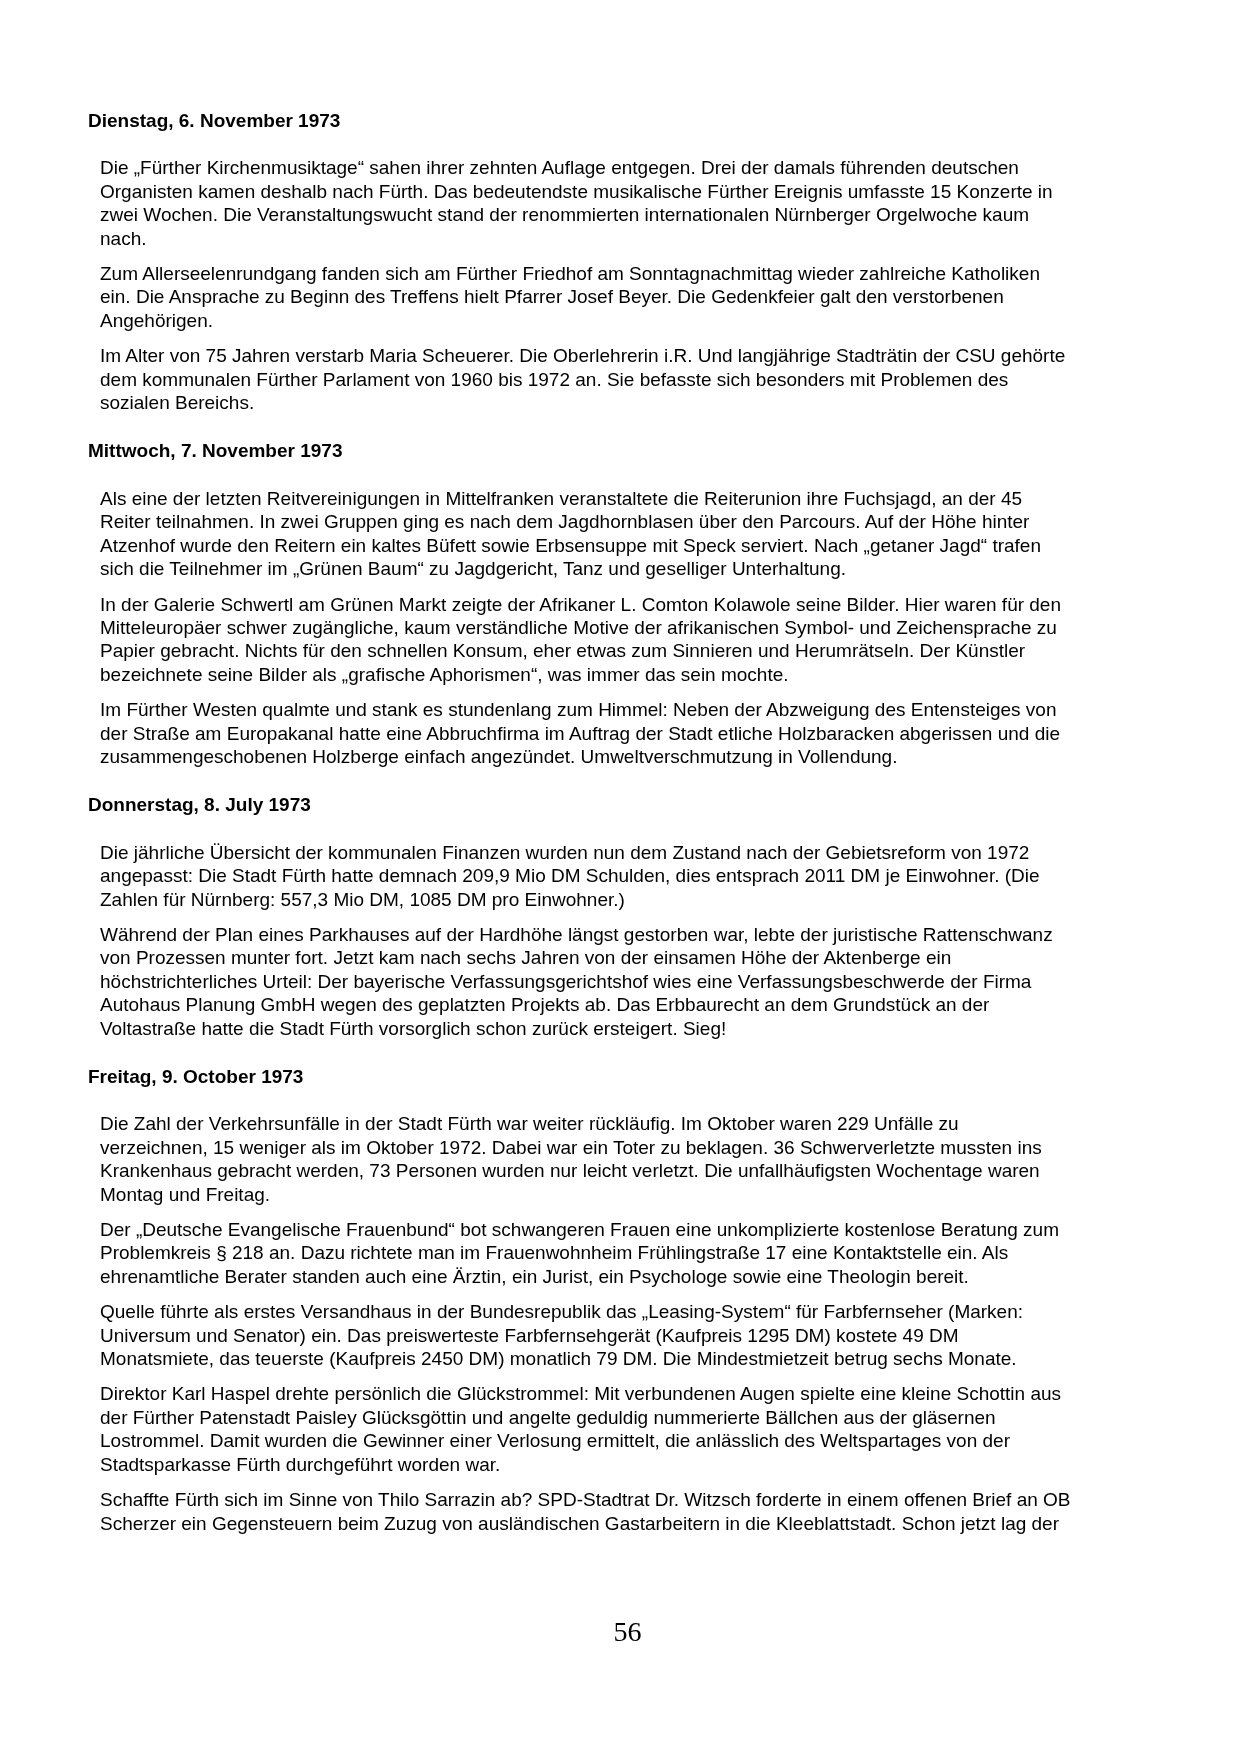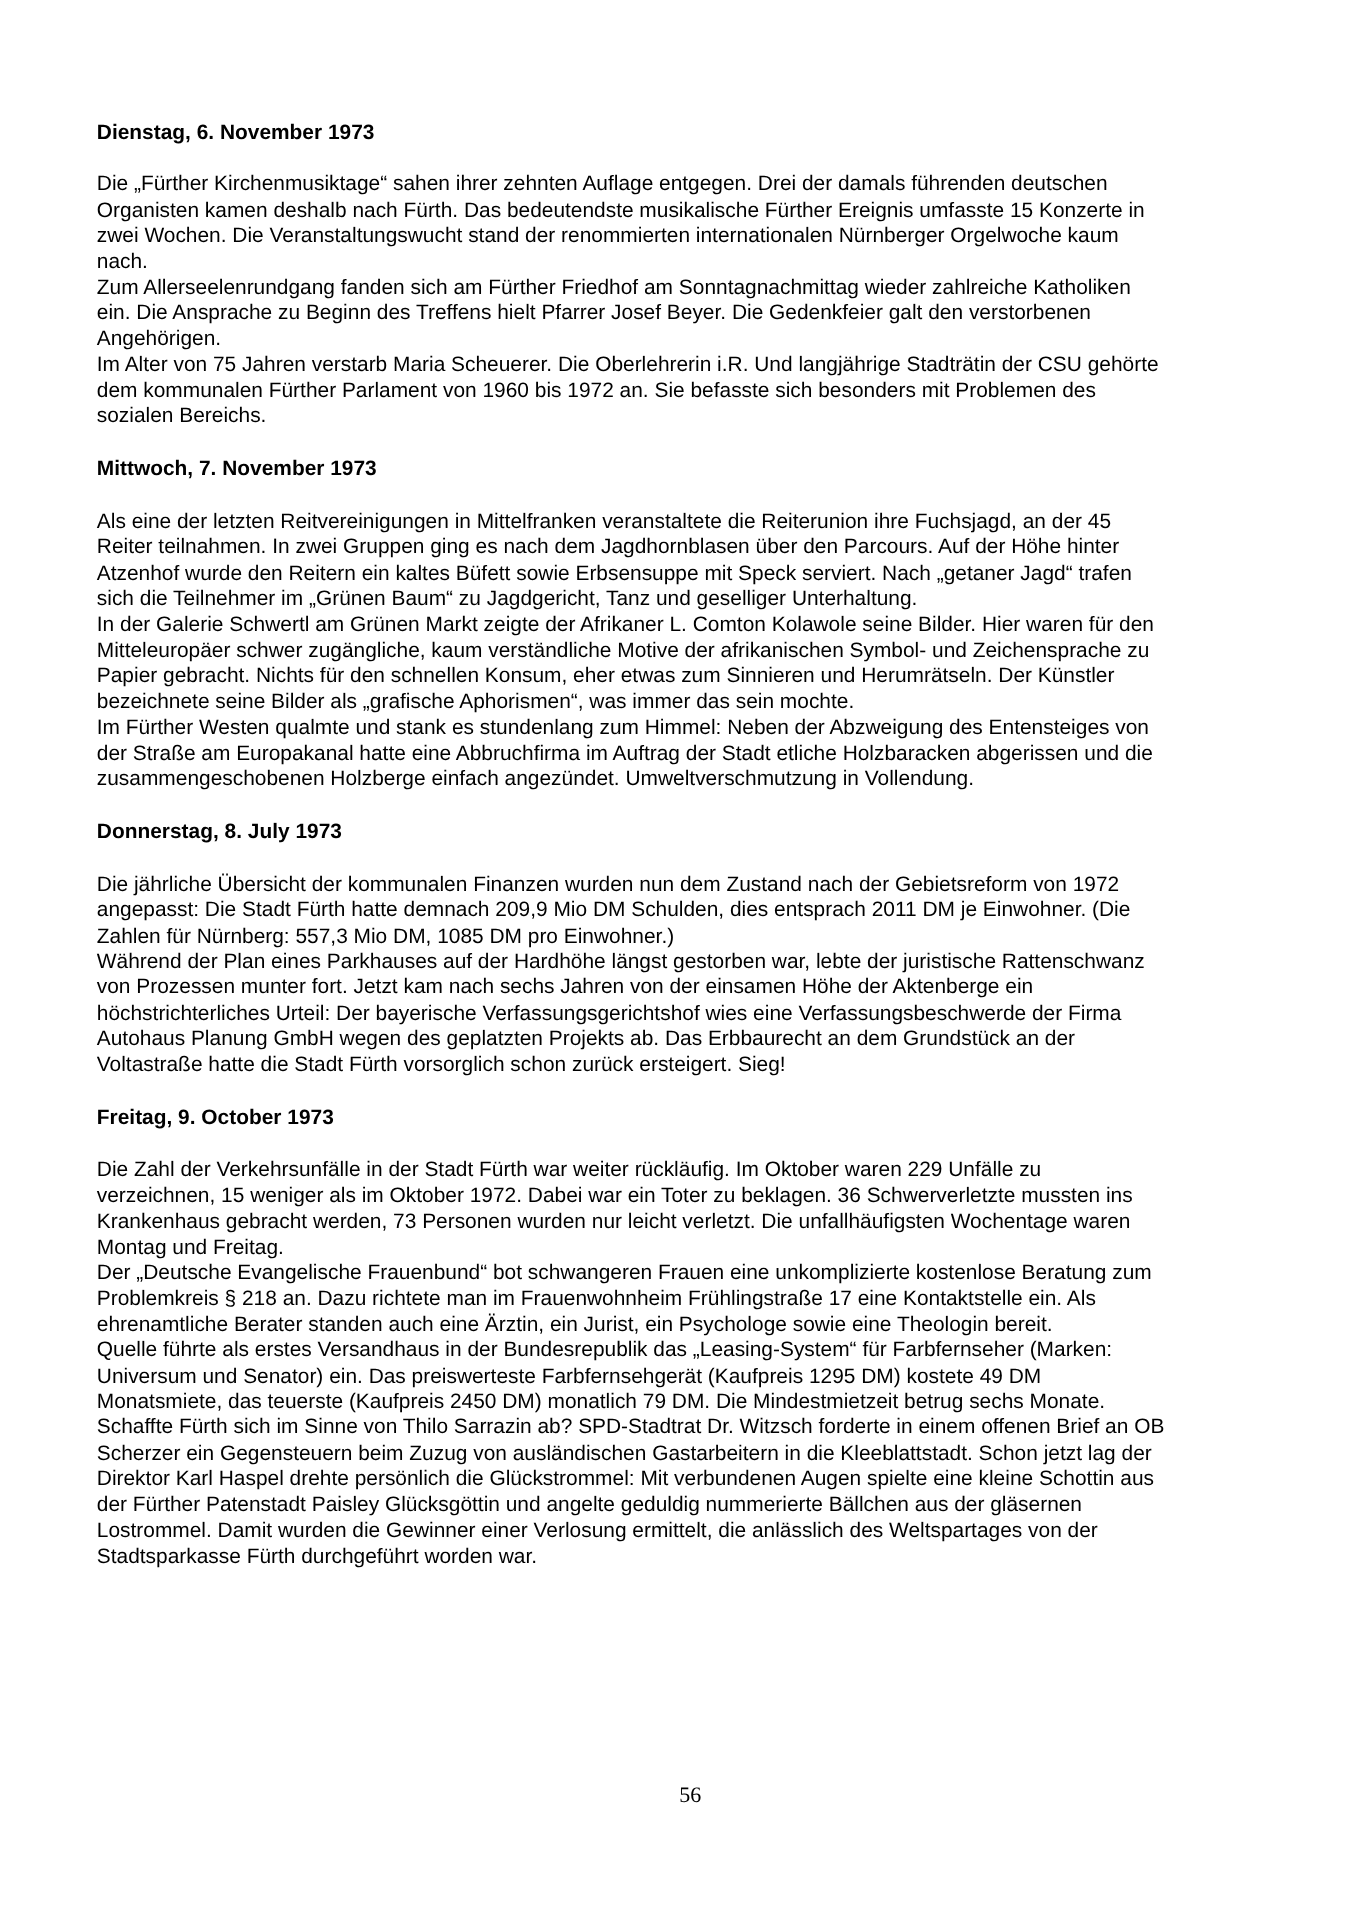--- a/index.html
+++ b/index.html
@@ -22,31 +22,31 @@
   }
   .section { margin: 0; }
   .section h2 {
     font-size: 19px;
     line-height: 23.4px;
     font-weight: bold;
     margin: 25px 0 24px 0;
     white-space: pre;
   }
   .section .para {
-    margin: 0;
+    margin: 12px;
     white-space: pre;
   }
   .page-number {
     position: absolute;
     left: 16px;
     right: 0;
     top: 1618px;
     text-align: center;
     font-family: "Liberation Serif", "DejaVu Serif", serif;
-    font-size: 20px;
+    font-size: 28px;
     line-height: 28px;
   }
 </style>
 </head>
 <body>
 
 <div class="page">
 
   <section class="section">
     <h2>Dienstag, 6. November 1973</h2>
@@ -97,23 +97,23 @@
 Montag und Freitag.</div>
     <div class="para">Der „Deutsche Evangelische Frauenbund“ bot schwangeren Frauen eine unkomplizierte kostenlose Beratung zum
 Problemkreis § 218 an. Dazu richtete man im Frauenwohnheim Frühlingstraße 17 eine Kontaktstelle ein. Als
 ehrenamtliche Berater standen auch eine Ärztin, ein Jurist, ein Psychologe sowie eine Theologin bereit.</div>
     <div class="para">Quelle führte als erstes Versandhaus in der Bundesrepublik das „Leasing-System“ für Farbfernseher (Marken:
 Universum und Senator) ein. Das preiswerteste Farbfernsehgerät (Kaufpreis 1295 DM) kostete 49 DM
 Monatsmiete, das teuerste (Kaufpreis 2450 DM) monatlich 79 DM. Die Mindestmietzeit betrug sechs Monate.</div>
   </section>
 
   <section class="section">
-    <div class="para">Schaffte Fürth sich im Sinne von Thilo Sarrazin ab? SPD-Stadtrat Dr. Witzsch forderte in einem offenen Brief an OB
-Scherzer ein Gegensteuern beim Zuzug von ausländischen Gastarbeitern in die Kleeblattstadt. Schon jetzt lag der</div>
     <div class="para">Direktor Karl Haspel drehte persönlich die Glückstrommel: Mit verbundenen Augen spielte eine kleine Schottin aus
 der Fürther Patenstadt Paisley Glücksgöttin und angelte geduldig nummerierte Bällchen aus der gläsernen
 Lostrommel. Damit wurden die Gewinner einer Verlosung ermittelt, die anlässlich des Weltspartages von der
 Stadtsparkasse Fürth durchgeführt worden war.</div>
+    <div class="para">Schaffte Fürth sich im Sinne von Thilo Sarrazin ab? SPD-Stadtrat Dr. Witzsch forderte in einem offenen Brief an OB
+Scherzer ein Gegensteuern beim Zuzug von ausländischen Gastarbeitern in die Kleeblattstadt. Schon jetzt lag der</div>
   </section>
 
   <div class="page-number">56</div>
 
 </div>
 
 </body></html>

